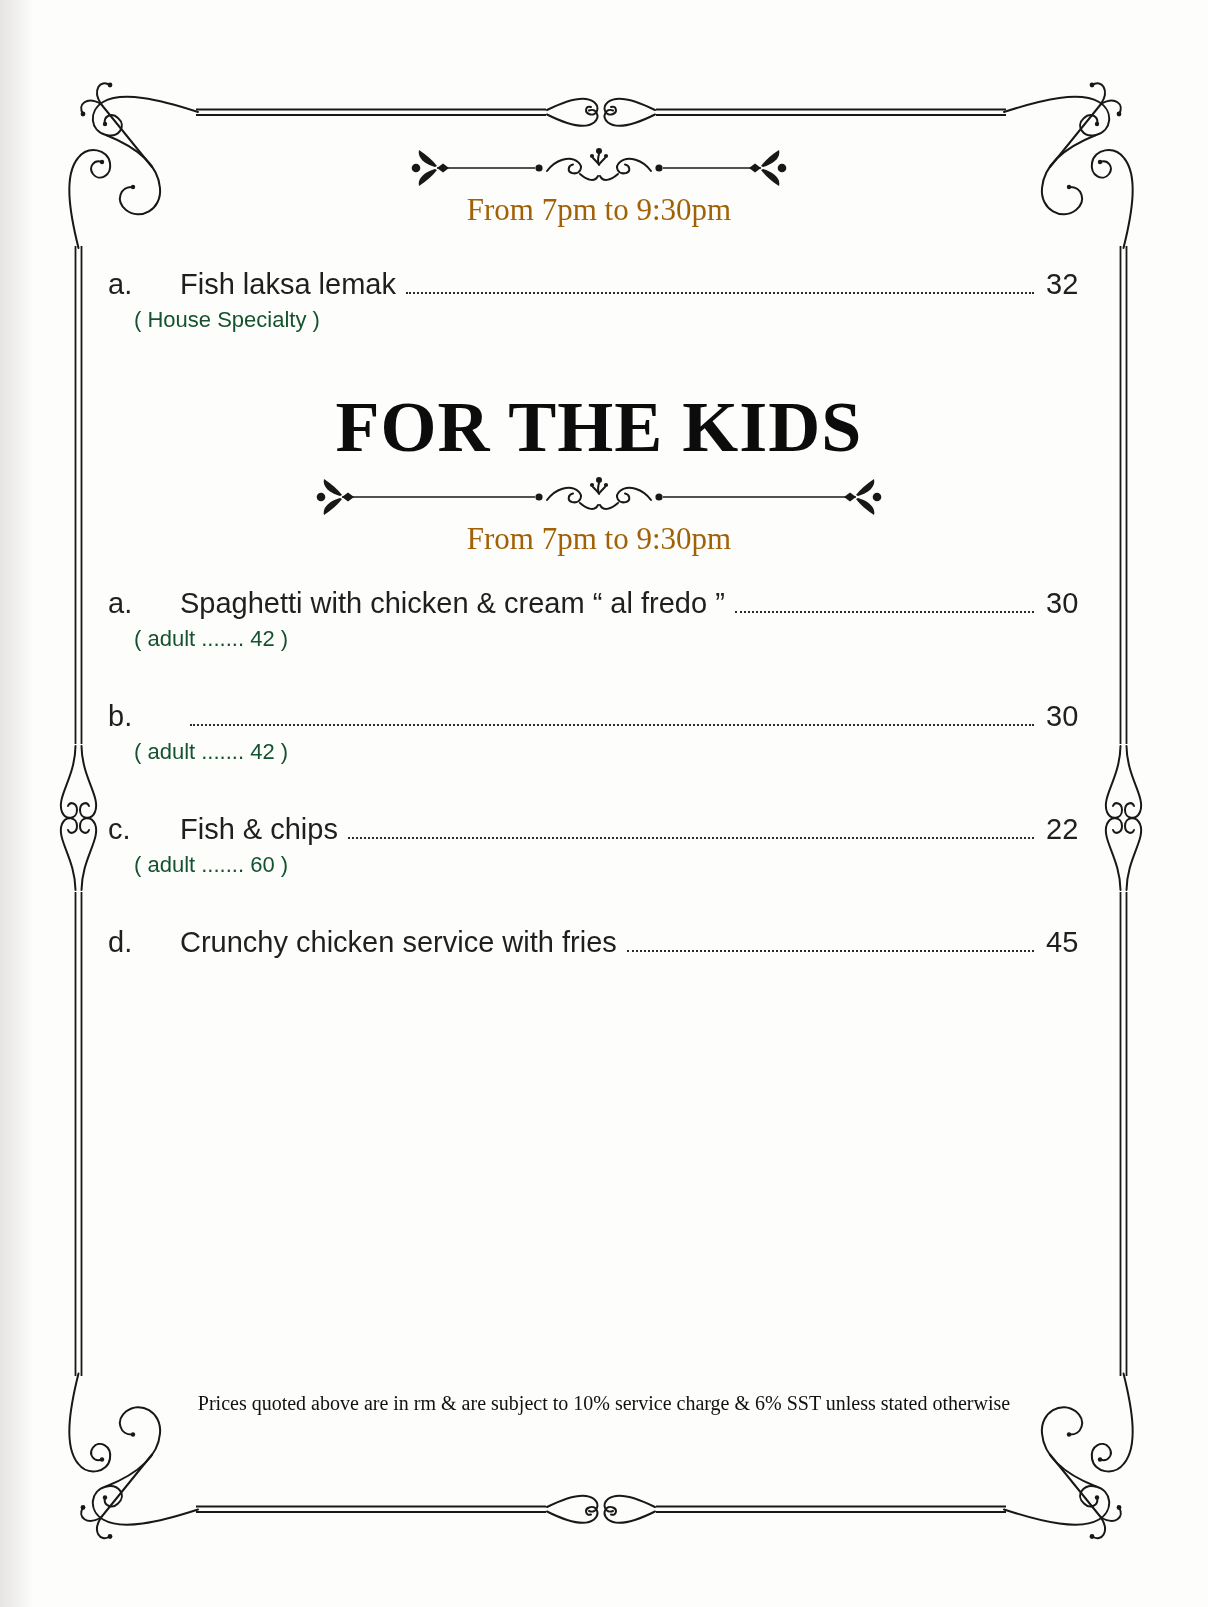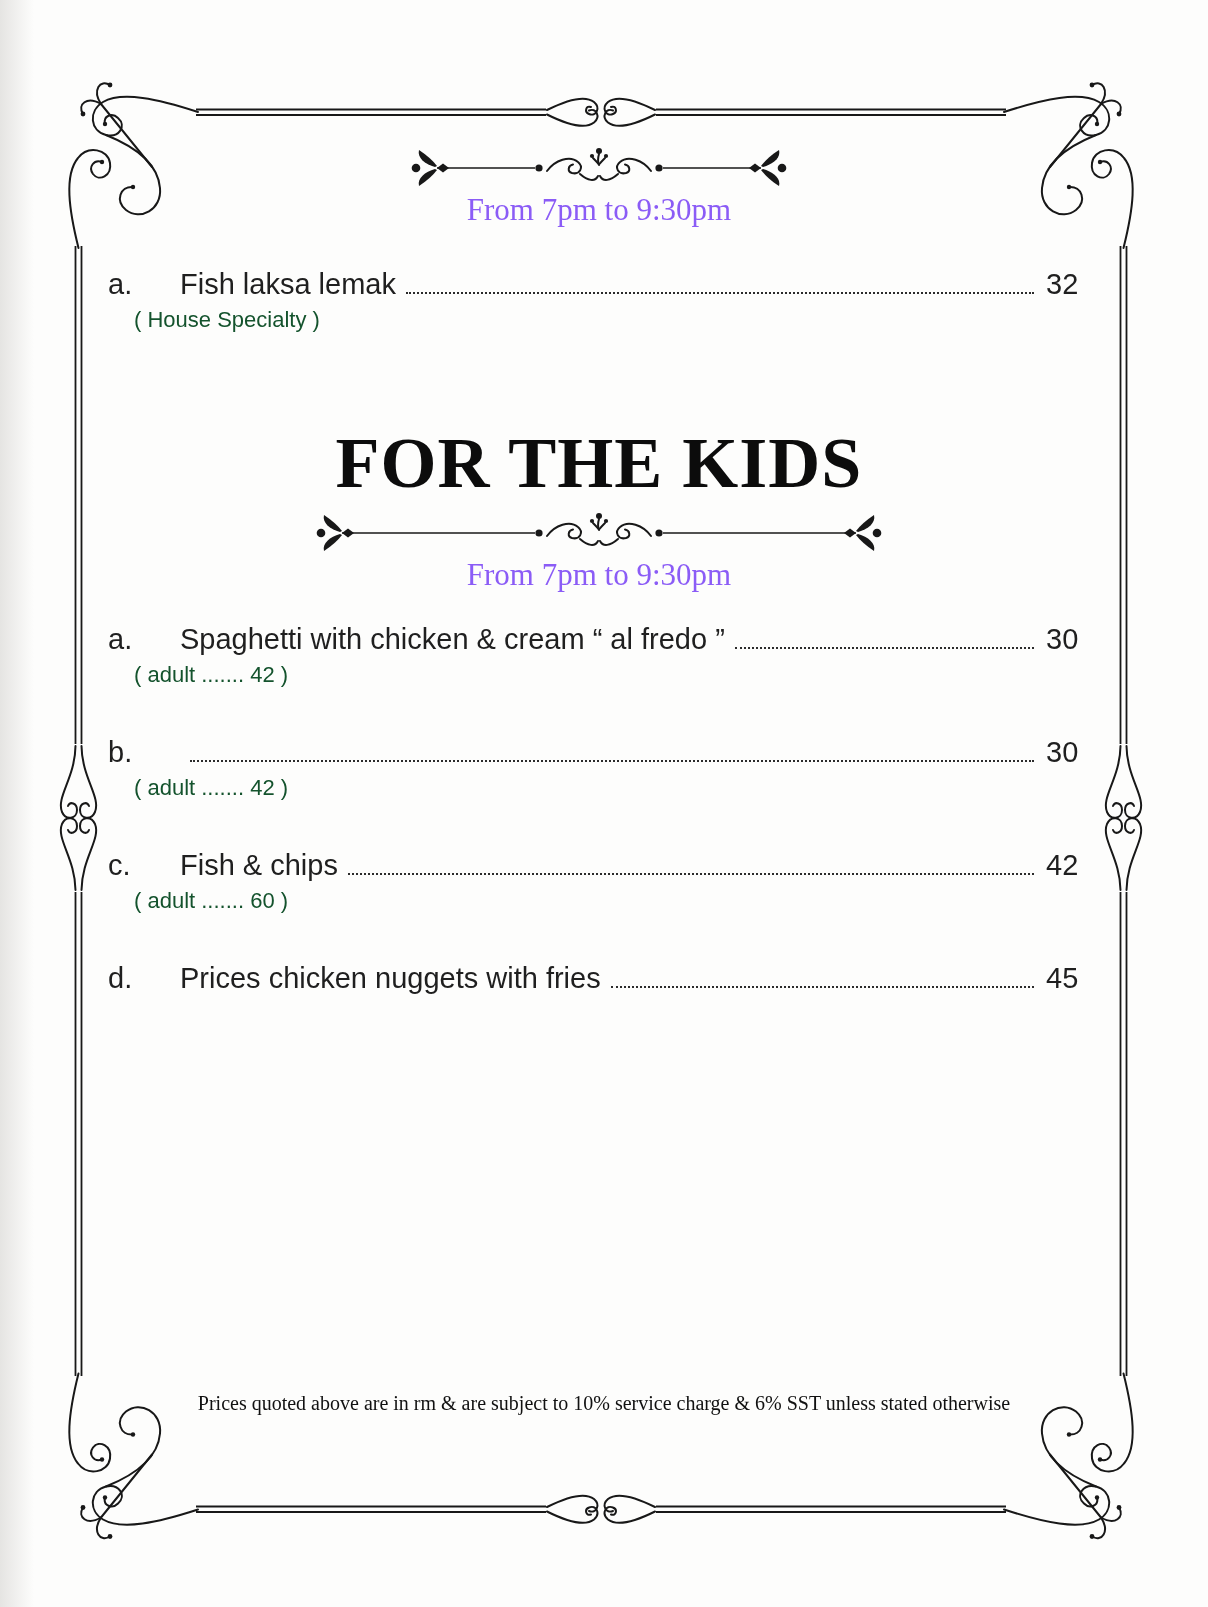--- a/index.html
+++ b/index.html
@@ -15,25 +15,25 @@
     pointer-events:none;
   }
   .frame{position:absolute;inset:0;}
   .content{position:absolute;left:108px;width:982px;top:132px;}
   .section{text-align:center;}
   h1{
     font-family:"Liberation Serif","DejaVu Serif",serif;
     font-weight:bold;color:#0c0c0c;
     font-size:76px;line-height:.95;margin:0;letter-spacing:1px;
   }
-  h1.kids{font-size:72px;margin-top:86px;}
+  h1.kids{font-size:72px;margin-top:50px;}
   .divider{display:block;margin:6px auto 0;}
   .subtitle{
     font-family:"Liberation Serif","DejaVu Serif",serif;
-    font-size:31px;color:#8b5cf6;margin-top:-2px;text-align:center;
+    font-size:31px;color:#a16207;margin-top:-2px;text-align:center;
   }
   .items{margin-top:40px;text-align:left;}
   .items.kids{margin-top:30px;}
   .item{margin-bottom:38px;}
   .row{display:flex;align-items:baseline;font-size:29px;color:#1f1f1f;}
   .lbl{flex:0 0 72px;}
   .nm{white-space:nowrap;}
   .leader{
     flex:1;border-bottom:2.6px dotted #2b2b2b;
     margin:0 12px 7px 10px;min-width:40px;
@@ -193,29 +193,29 @@
           <span class="pr">30</span>
         </div>
         <div class="note">( adult ....... 42 )</div>
       </div>
 
       <div class="item">
         <div class="row">
           <span class="lbl">c.</span>
           <span class="nm">Fish &amp; chips</span>
           <span class="leader"></span>
-          <span class="pr">42</span>
+          <span class="pr">22</span>
         </div>
         <div class="note">( adult ....... 60 )</div>
       </div>
 
       <div class="item">
         <div class="row">
           <span class="lbl">d.</span>
-          <span class="nm">Prices chicken nuggets with fries</span>
+          <span class="nm">Crunchy chicken service with fries</span>
           <span class="leader"></span>
           <span class="pr">45</span>
         </div>
 
       </div>
     </div>
   </div>
 
 </div>
 

